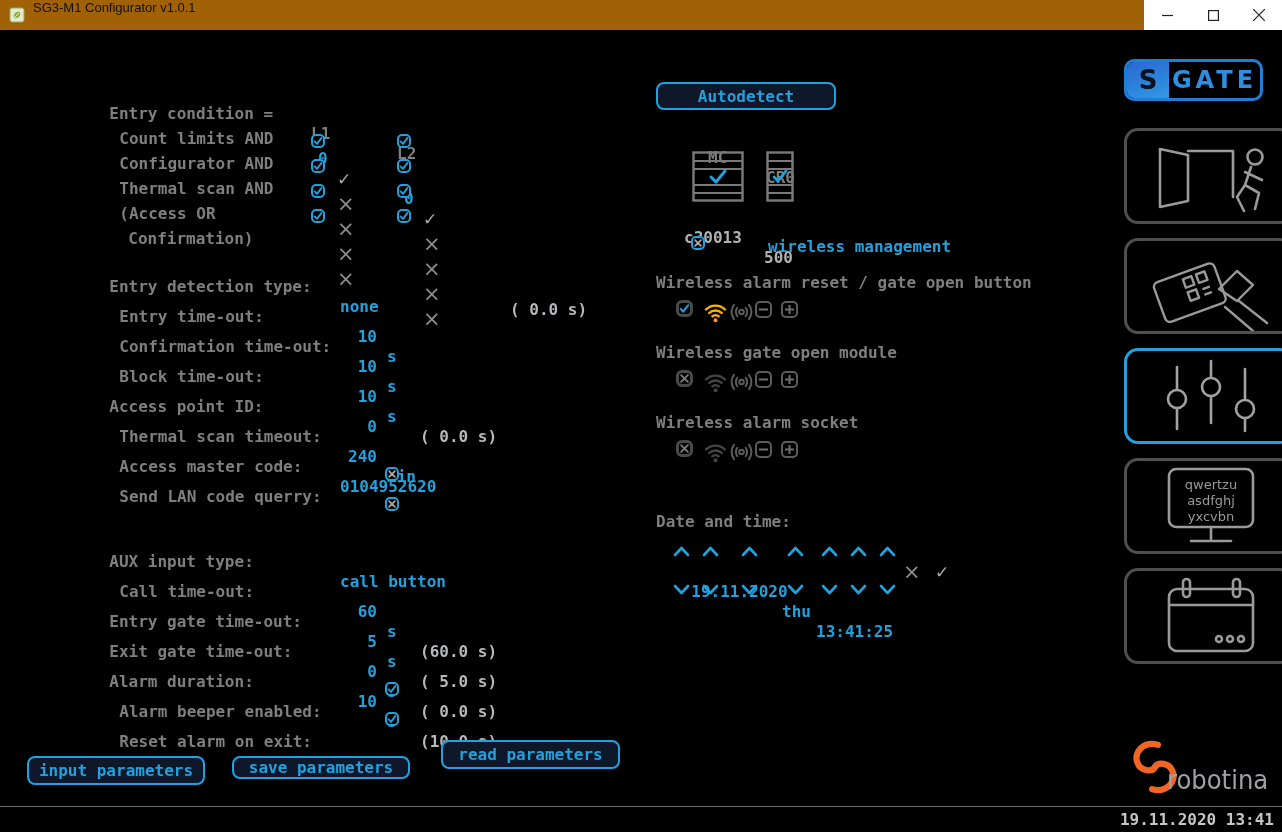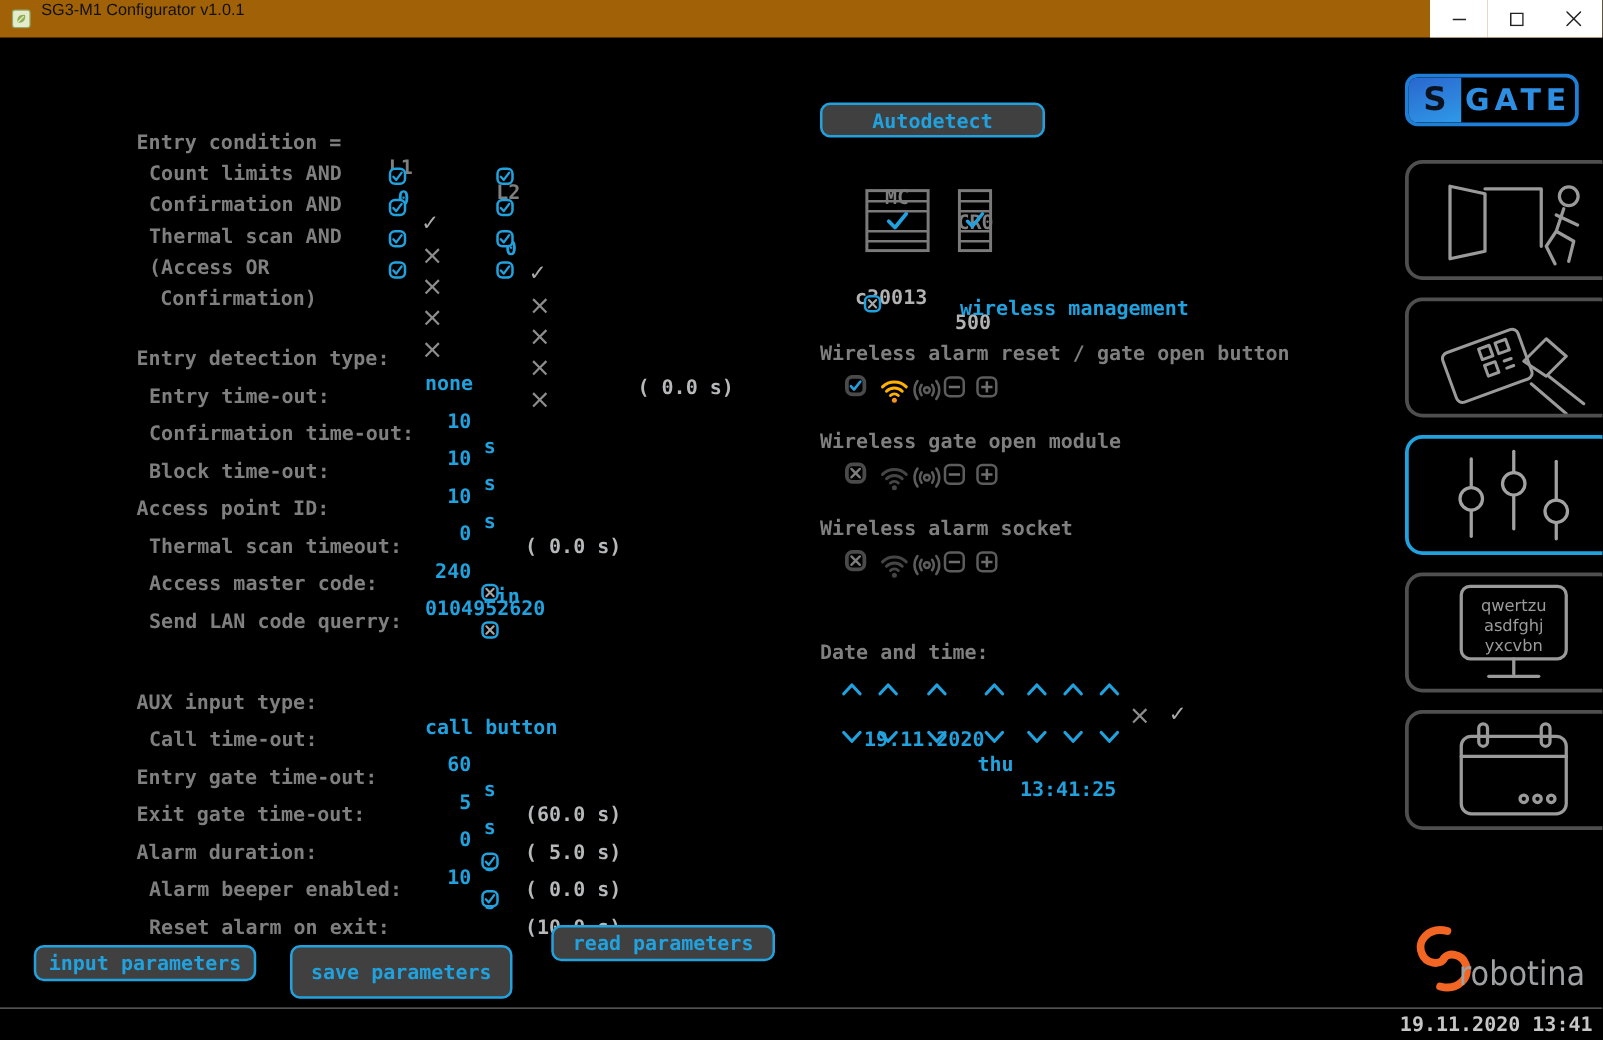--- a/index.html
+++ b/index.html
@@ -29,21 +29,21 @@
   .par{position:absolute;left:330px;color:var(--paren)}
   
   .cb{position:absolute;width:14px;height:14px;border:2.5px solid var(--accent);border-radius:5px;
       display:flex;align-items:center;justify-content:center;background:#000}
   .cbd{position:absolute;width:17px;height:17px;border:3px solid #4a4a4a;border-radius:6px;
       display:flex;align-items:center;justify-content:center;background:#000}
   .mark{position:absolute;font-family:"DejaVu Sans",sans-serif;font-weight:normal}
   .mx{color:#8d8d8d;font-size:21px;line-height:20px}
   .mc{color:#a9a9a9;font-size:17px;line-height:20px}
   
-  .btn{position:absolute;border:2.5px solid var(--accent);border-radius:8px;background:#404040;
+  .btn{position:absolute;border:2.5px solid var(--accent);border-radius:8px;background:#0f172a;
        color:var(--accent);font:bold 16px "DejaVu Sans Mono",monospace;
        display:flex;align-items:center;justify-content:center;cursor:pointer}
   .sq{position:absolute;width:17px;height:17px;border:2.5px solid #5c5c5c;border-radius:5px;
       display:flex;align-items:center;justify-content:center}
   
   .wrow{position:absolute;height:28px}
   
   .tile{position:absolute;left:1124px;width:170px;height:96px;border:3px solid #4f4f4f;border-radius:14px;background:#000}
   .tile.selected{border-color:var(--accent)}
   .logo{position:absolute;left:1124px;top:59px;width:139px;height:42px;border:3px solid #1e7fd8;
@@ -94,21 +94,21 @@
 
 <div class="mono-row" style="left:90px;top:109px;width:440px;height:22px">
   <span class="ind1">Count limits AND</span>
   <span class="abs accent" style="left:228px">0</span>
   <span class="mark mc" style="left:247px">✓</span>
   <span class="abs accent" style="left:314px">0</span>
   <span class="mark mc" style="left:333px">✓</span>
 </div>
 
 <div class="mono-row" style="left:90px;top:134px;width:440px;height:22px">
-  <span class="ind1">Confirmation AND</span>
+  <span class="ind1">Configurator AND</span>
   <span class="cb" style="left:221px;top:0"><svg width="12" height="12" viewBox="0 0 12 12">
         <path d="M2 6.5 L4.8 9.5 L10 2.5" fill="none" stroke="var(--accent)" stroke-width="2.2" stroke-linecap="round" stroke-linejoin="round"></path>
       </svg></span>
   <span class="mark mx" style="left:247px">×</span>
   <span class="cb" style="left:307px;top:0"><svg width="12" height="12" viewBox="0 0 12 12">
         <path d="M2 6.5 L4.8 9.5 L10 2.5" fill="none" stroke="var(--accent)" stroke-width="2.2" stroke-linecap="round" stroke-linejoin="round"></path>
       </svg></span>
   <span class="mark mx" style="left:333px">×</span>
 </div>
 <div class="mono-row" style="left:90px;top:159px;width:440px;height:22px">
@@ -226,21 +226,21 @@
       </svg></span>
 </div>
 <div class="mono-row" style="left:90px;top:712px;width:460px">
   <span class="ind1">Reset alarm on exit:</span>
   <span class="cb" style="left:295px;top:0"><svg width="12" height="12" viewBox="0 0 12 12">
         <path d="M2 6.5 L4.8 9.5 L10 2.5" fill="none" stroke="var(--accent)" stroke-width="2.2" stroke-linecap="round" stroke-linejoin="round"></path>
       </svg></span>
 </div>
 
 <button class="btn" style="left:27px;top:756px;width:178px;height:29px">input parameters</button>
-<button class="btn" style="left:232px;top:756px;width:178px;height:43px">save parameters</button>
+<button class="btn" style="left:232px;top:756px;width:178px;height:23px">save parameters</button>
 <button class="btn" style="left:441px;top:740px;width:179px;height:29px">read parameters</button>
 
 <button class="btn" style="left:656px;top:82px;width:180px;height:28px">Autodetect</button>
 
 <div class="mono-row" style="left:656px;top:128px;width:200px">
   <span class="abs" style="left:52px">MC</span>
   <span class="abs" style="left:110px">CR0</span>
 </div>
 
 <svg class="abs" style="left:692px;top:151px" width="52" height="51" viewBox="0 0 52 51">

